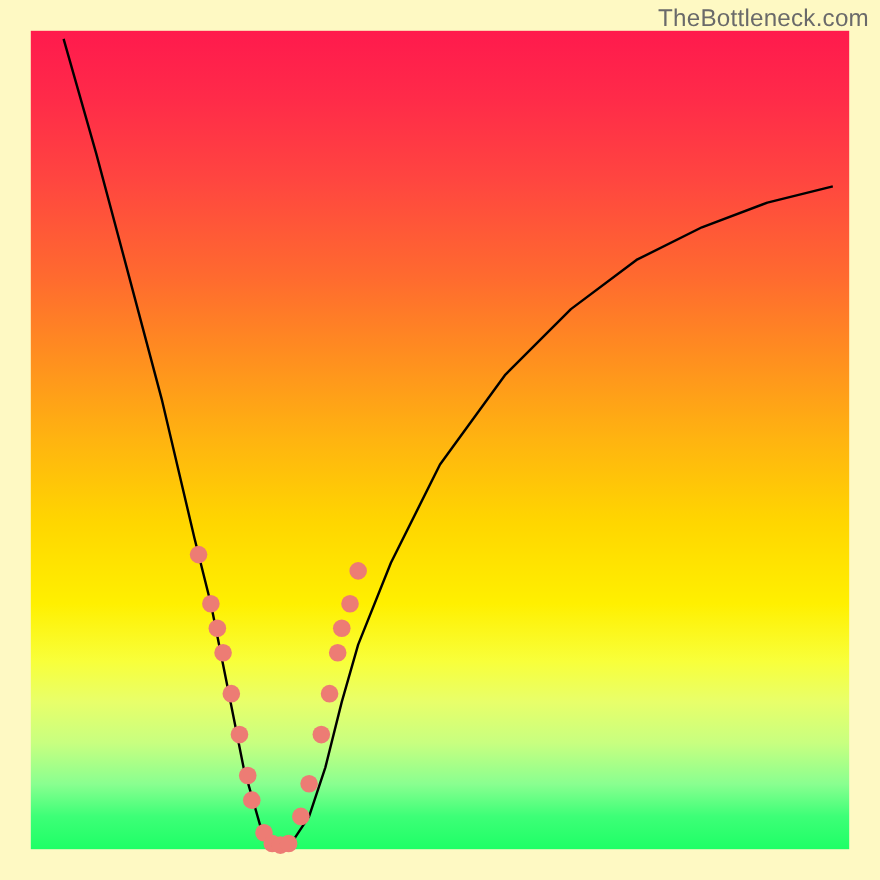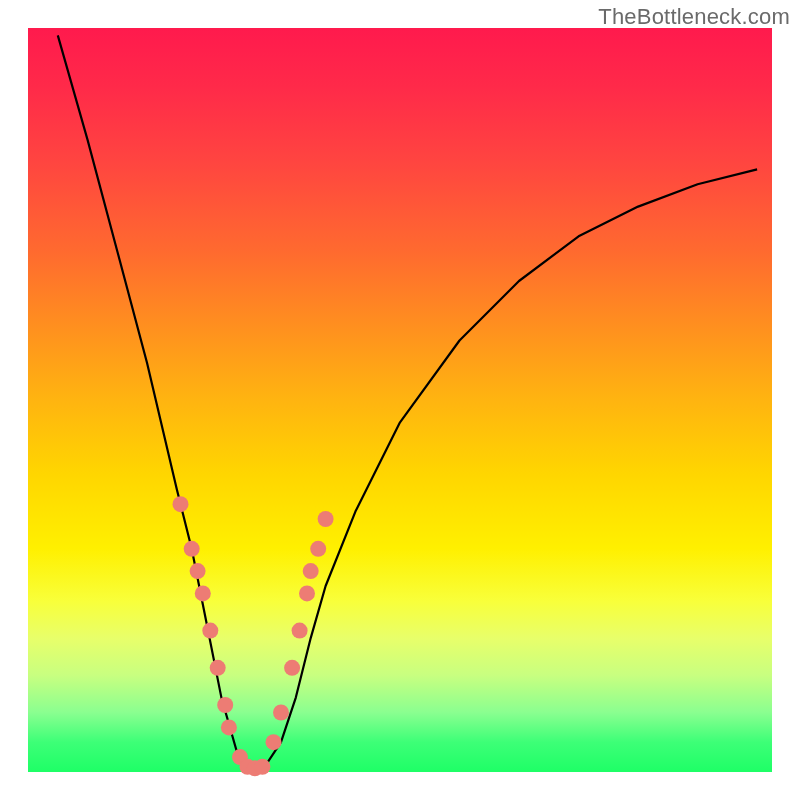--- a/index.html
+++ b/index.html
@@ -8,21 +8,21 @@
     width: 800px;
     height: 800px;
     overflow: hidden;
     background: #000;
     font-family: Arial, Helvetica, sans-serif;
   }
   .frame {
     position: relative;
     width: 800px;
     height: 800px;
-    background: #ffffff;
+    background: #fef9c3;
   }
   .plot-area {
     position: absolute;
     left: 28px;
     top: 28px;
     width: 744px;
     height: 744px;
     
     background: linear-gradient(
       to bottom,

